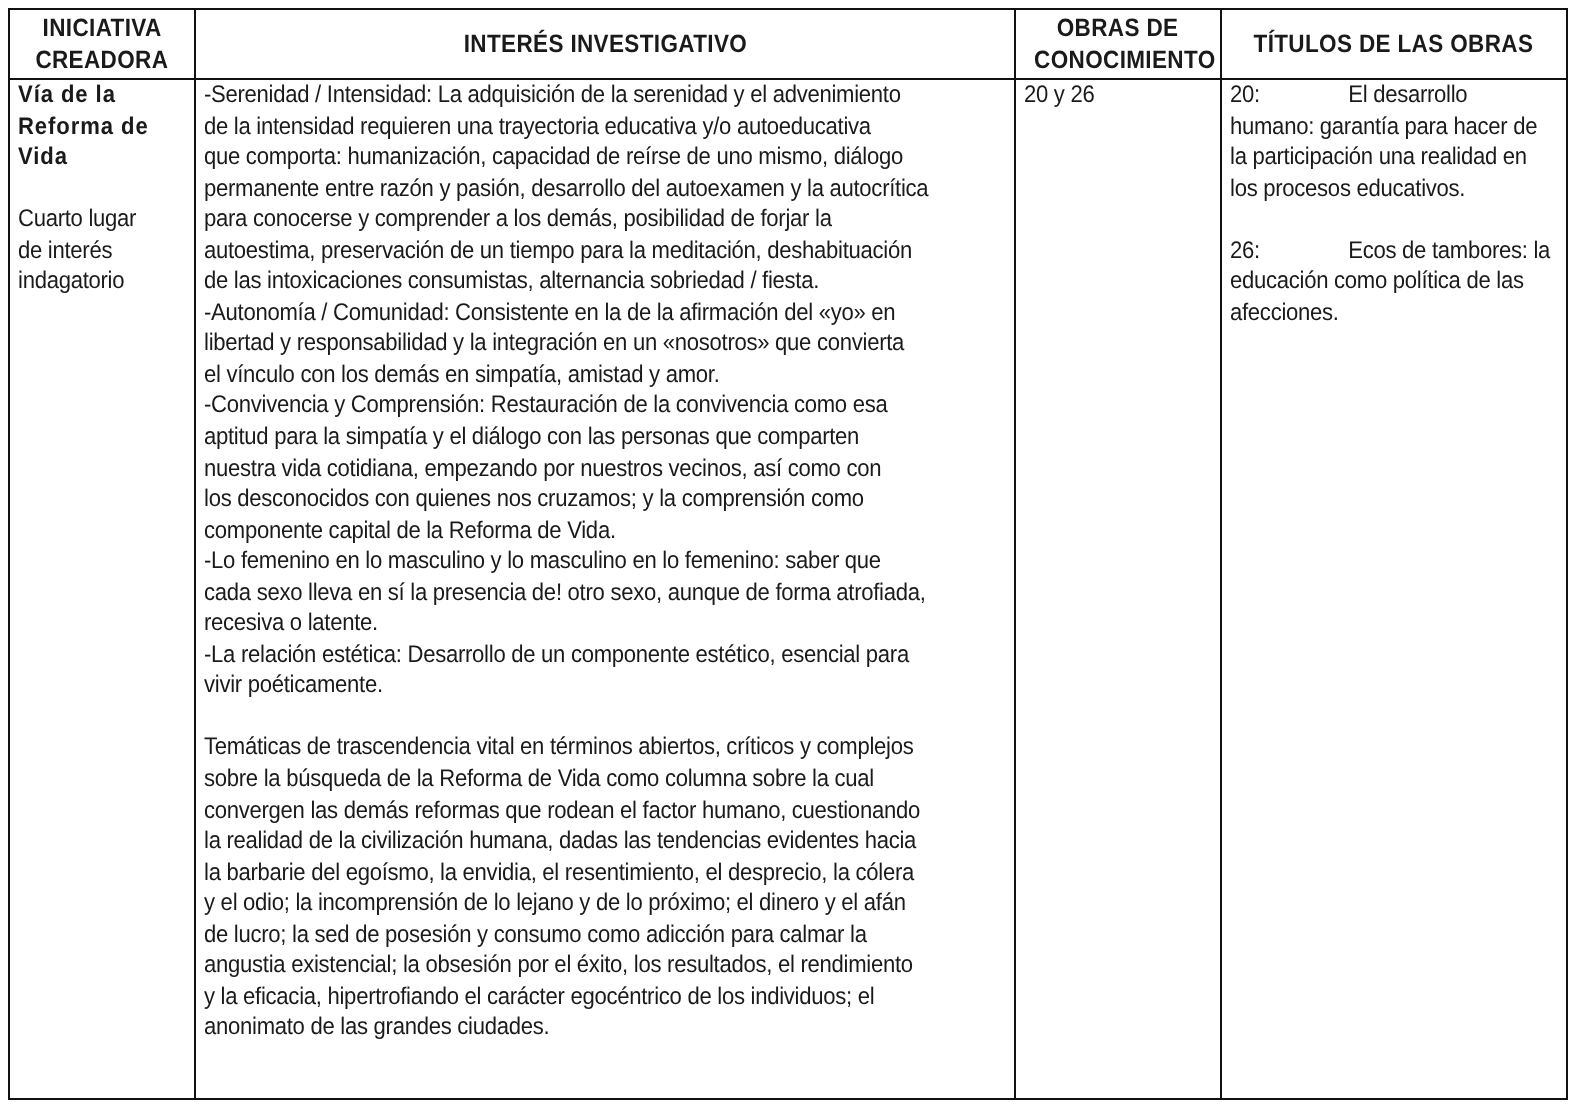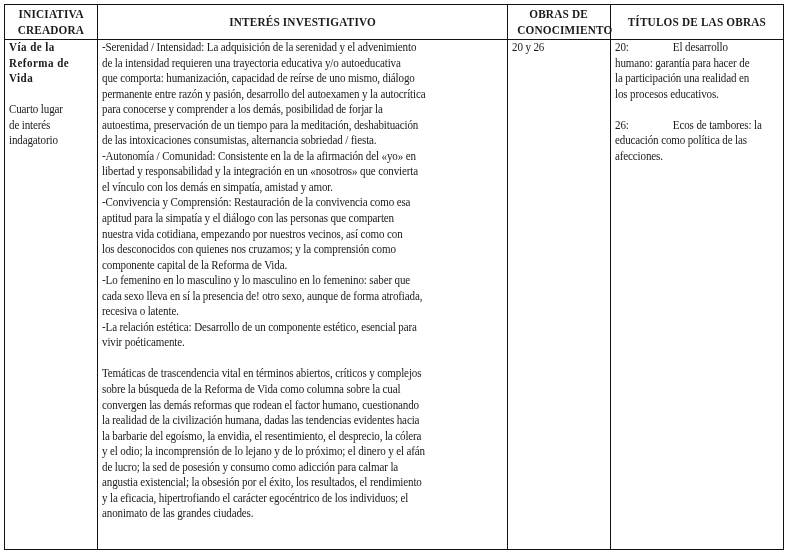--- a/index.html
+++ b/index.html
@@ -1,19 +1,19 @@
 <!DOCTYPE html>
 <html><head>
 <meta charset="utf-8">
 <style>
   html, body { margin: 0; padding: 0; background: #ffffff; }
   body { width: 790px; height: 556px; overflow: hidden; position: relative;
          font-family: "Liberation Sans", sans-serif; color: #1a1a1a; }
   table.doc { position: absolute; left: 4px; top: 4px; width: 780px;
-              border-collapse: collapse; table-layout: fixed; font-family: Liberation Serif, serif; }
+              border-collapse: collapse; table-layout: fixed; }
   table.doc td, table.doc th { border: 1.5px solid #111; vertical-align: top; padding: 0 4px; }
   th { font-weight: bold; font-size: 12.5px; line-height: 16px; text-align: center;
        vertical-align: middle !important; letter-spacing: 0.2px; height: 34px;
        font-stretch: condensed; transform-origin: center; }
   th .h { display: inline-block; transform: scaleX(0.9); }
   td { font-size: 12px; line-height: 15.55px; letter-spacing: -0.15px; }
   td .c { display: block; transform: scaleX(0.92); transform-origin: left top; width: 108%; }
   .col1 { width: 89px; }
   .col2 { width: 394px; }
   .col3 { width: 99px; }

